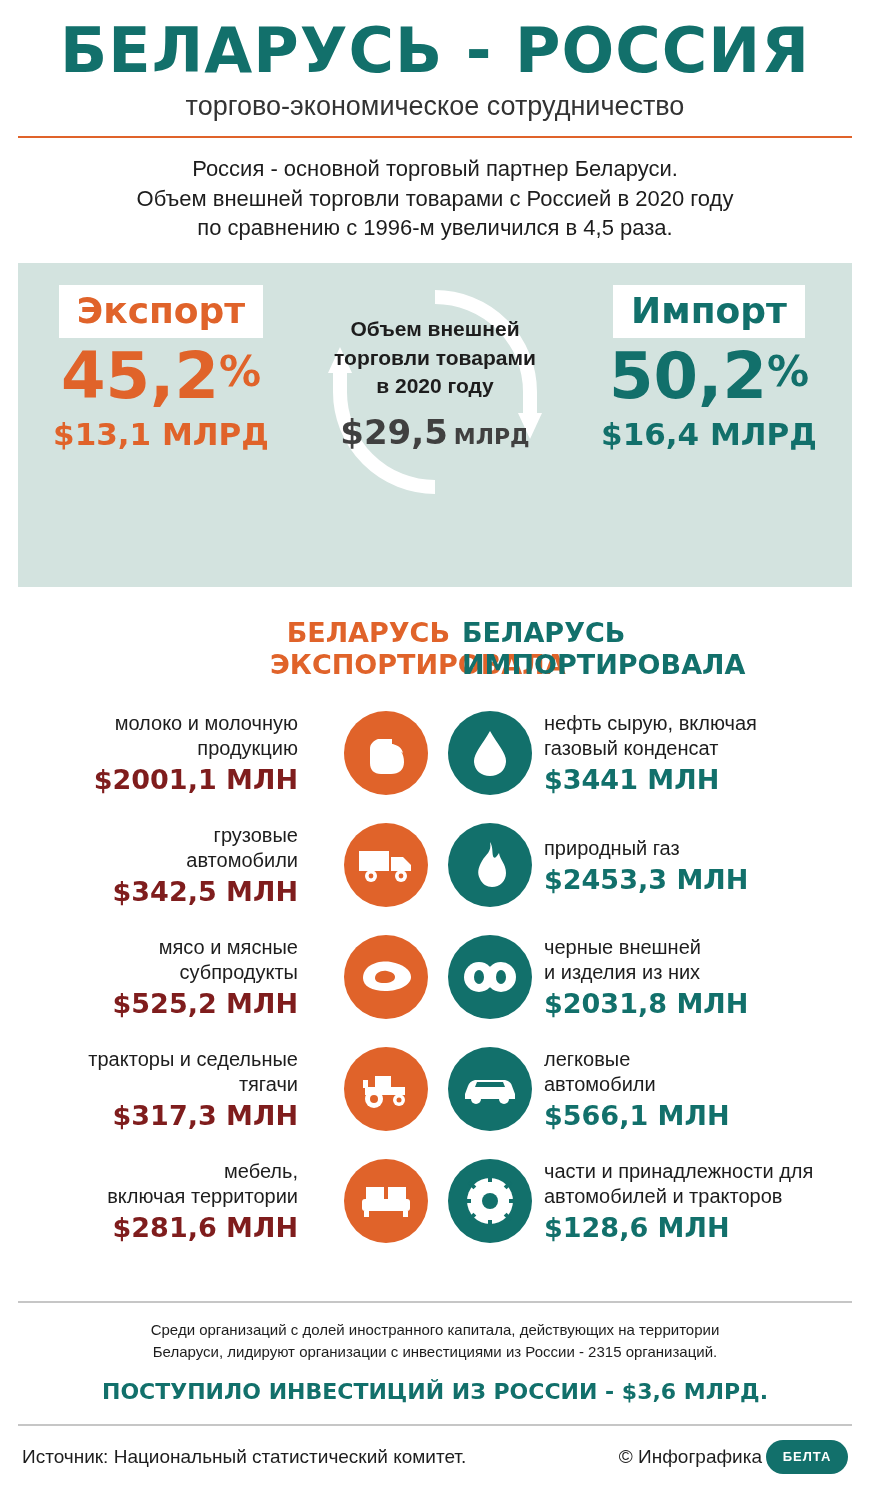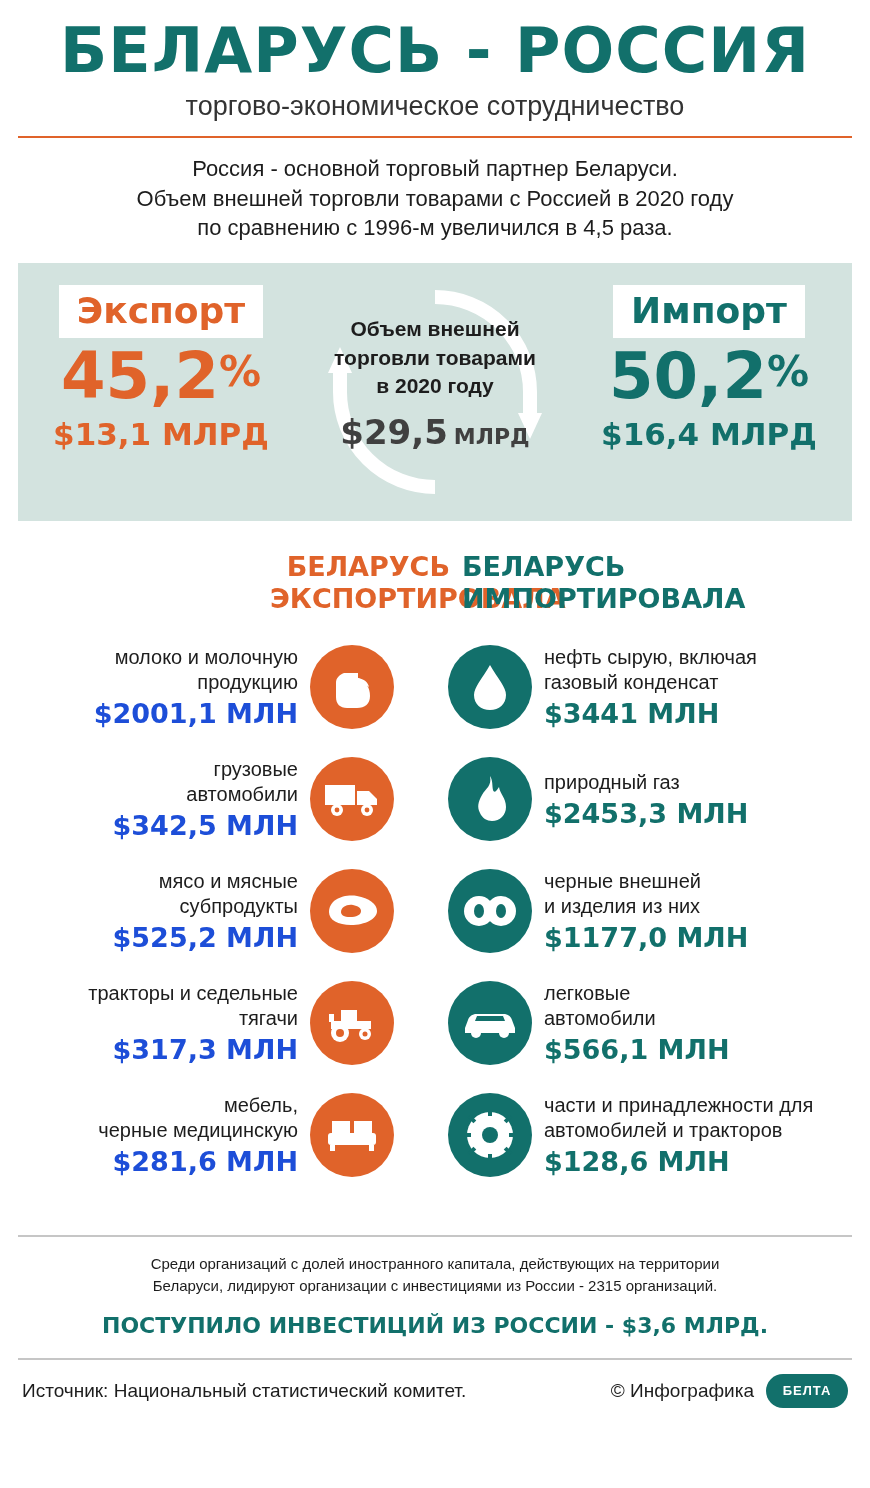--- a/index.html
+++ b/index.html
@@ -54,21 +54,21 @@
     font-size: 22px;
     line-height: 1.35;
     color: #1d1d1d;
     padding: 16px 60px 14px 60px;
   }
 
   
   .panel {
     background: #d3e3df;
     margin: 6px 18px 0 18px;
-    height: 258px;
+    height: 324px;
     position: relative;
   }
   .side {
     position: absolute;
     top: 22px;
     width: 250px;
     text-align: center;
   }
   .side.left { left: 18px; }
   .side.right { right: 18px; }
@@ -174,39 +174,39 @@
     width: 420px;
   }
   .col.left { left: 8px; }
   .col.right { left: 448px; }
 
   .row {
     display: flex;
     align-items: center;
     height: 112px;
   }
-  .col.left .row { justify-content: flex-start; }
+  .col.left .row { justify-content: space-between; }
   .col.right .row { justify-content: flex-start; }
 
   .txtblock { width: 290px; }
   .col.left .txtblock { text-align: right; padding-right: 12px; }
   .col.right .txtblock { text-align: left; padding-left: 12px; }
 
   .item-label {
     font-size: 20px;
     line-height: 1.25;
     color: #1d1d1d;
   }
   .item-val {
     font-size: 27px;
     font-weight: bold;
     margin-top: 3px;
     font-family: "DejaVu Sans", sans-serif;
   }
-  .col.left .item-val { color: #1d4ed8; }
+  .col.left .item-val { color: #7f1d1d; }
   .col.right .item-val { color: #12706b; }
 
   .circle-icon {
     width: 84px;
     height: 84px;
     border-radius: 50%;
     flex: 0 0 84px;
     display: flex;
     align-items: center;
     justify-content: center;
@@ -244,21 +244,21 @@
     display: flex;
     align-items: center;
     justify-content: space-between;
     padding: 14px 22px 0 22px;
     font-size: 19px;
     color: #1d1d1d;
   }
   .footer-right {
     display: flex;
     align-items: center;
-    gap: 12px;
+    gap: 4px;
   }
   .belta-logo {
     width: 82px;
     height: 34px;
     border-radius: 17px;
     background: #12706b;
     color: #ffffff;
     display: flex;
     align-items: center;
     justify-content: center;
@@ -406,21 +406,21 @@
             <circle cx="42" cy="32" r="2.5" fill="#e0632a"></circle>
             <rect x="6" y="12" width="5" height="8" fill="#ffffff"></rect>
           </svg>
         </div>
       </div>
 
       <div class="row">
         <div class="txtblock">
           <div class="item-label">
             <div>мебель,</div>
-            <div>черные медицинскую</div>
+            <div>включая территории</div>
           </div>
           <div class="item-val">$281,6 МЛН</div>
         </div>
         <div class="circle-icon exp">
           <svg width="56" height="40" viewBox="0 0 56 40">
             <rect x="8" y="6" width="40" height="12" fill="#ffffff"></rect>
             <rect x="4" y="18" width="48" height="12" rx="3" fill="#ffffff"></rect>
             <rect x="6" y="30" width="5" height="6" fill="#ffffff"></rect>
             <rect x="45" y="30" width="5" height="6" fill="#ffffff"></rect>
             <rect x="26" y="6" width="4" height="12" fill="#e0632a"></rect>
@@ -469,21 +469,21 @@
             <circle cx="39" cy="18" r="15" fill="#ffffff"></circle>
             <ellipse cx="17" cy="18" rx="5" ry="7" fill="#12706b"></ellipse>
             <ellipse cx="39" cy="18" rx="5" ry="7" fill="#12706b"></ellipse>
           </svg>
         </div>
         <div class="txtblock">
           <div class="item-label">
             <div>черные внешней</div>
             <div>и изделия из них</div>
           </div>
-          <div class="item-val">$1177,0 МЛН</div>
+          <div class="item-val">$2031,8 МЛН</div>
         </div>
       </div>
 
       <div class="row">
         <div class="circle-icon imp">
           <svg width="58" height="34" viewBox="0 0 58 34">
             <path d="M4 22 l3 -8 c1 -3 3 -5 7 -6 h30 c4 1 6 3 7 6 l3 8 v5 h-50 z" fill="#ffffff"></path>
             <circle cx="15" cy="27" r="5" fill="#ffffff"></circle>
             <circle cx="43" cy="27" r="5" fill="#ffffff"></circle>
             <path d="M14 15 l2 -5 h26 l2 5 z" fill="#12706b"></path>

